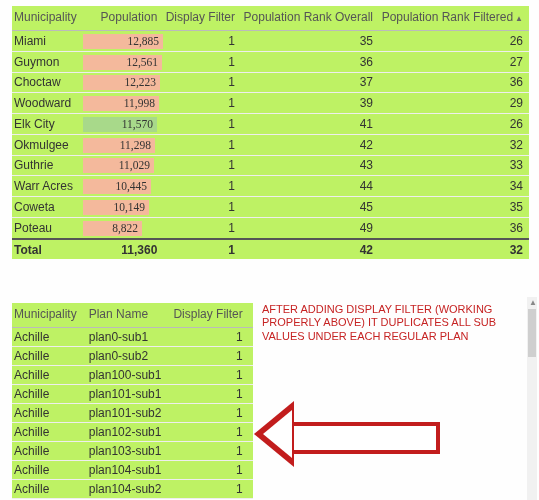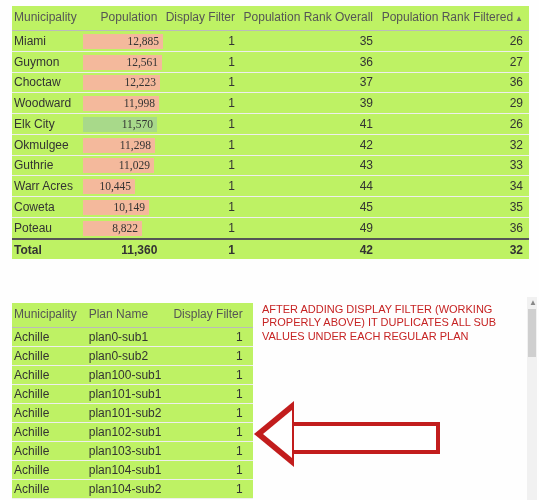--- a/index.html
+++ b/index.html
@@ -203,21 +203,21 @@
         </tr>
         <tr>
           <td>Guthrie</td>
           <td class="popcell"><span class="bar sal" style="width:71px">11,029</span></td>
           <td class="num">1</td>
           <td class="num">43</td>
           <td class="num">33</td>
         </tr>
         <tr>
           <td>Warr Acres</td>
-          <td class="popcell"><span class="bar sal" style="width:52px">10,445</span></td>
+          <td class="popcell"><span class="bar sal" style="width:68px">10,445</span></td>
           <td class="num">1</td>
           <td class="num">44</td>
           <td class="num">34</td>
         </tr>
         <tr>
           <td>Coweta</td>
           <td class="popcell"><span class="bar sal" style="width:66px">10,149</span></td>
           <td class="num">1</td>
           <td class="num">45</td>
           <td class="num">35</td>

